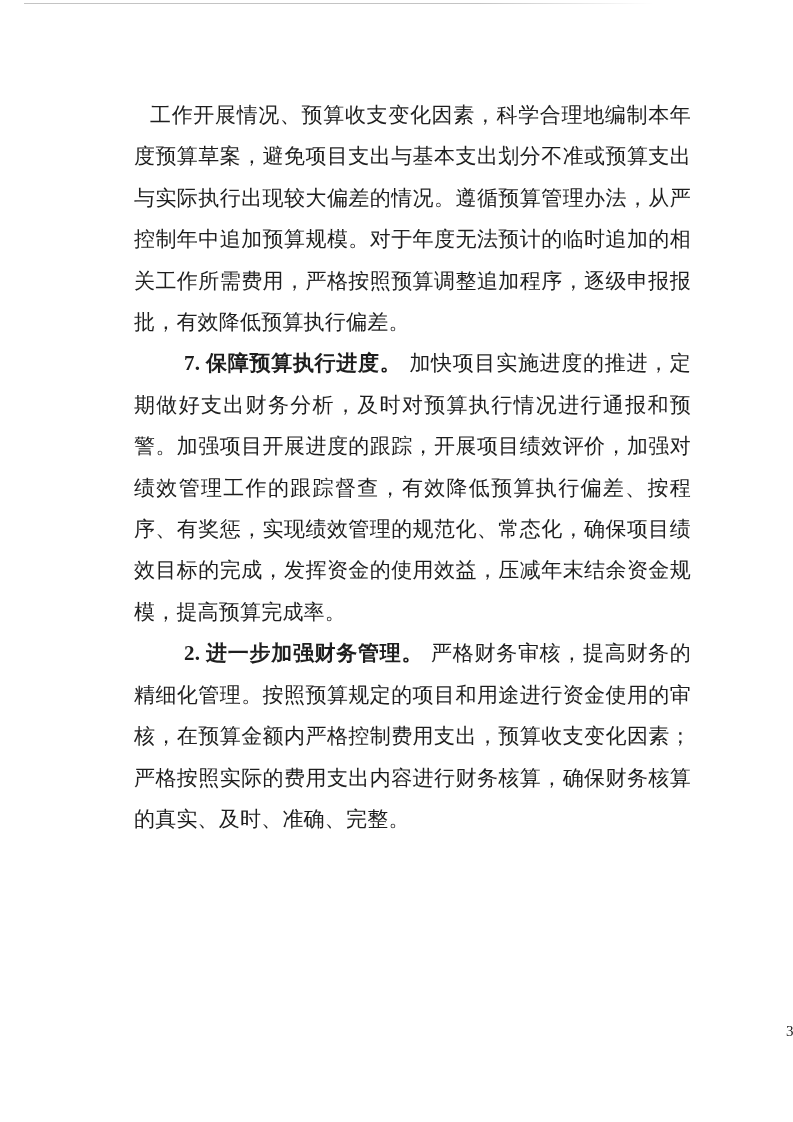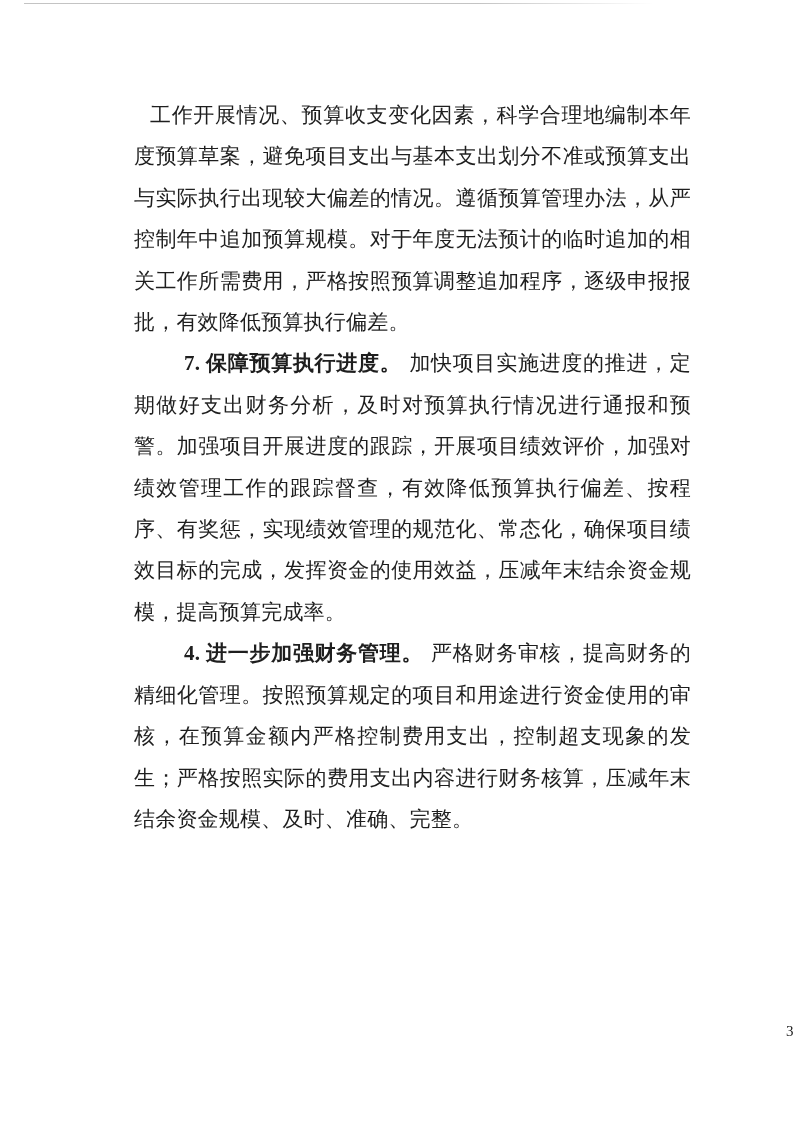--- a/index.html
+++ b/index.html
@@ -70,19 +70,19 @@
 <body>
 
 <div class="page">
   <div class="page-top-edge"></div>
 
   <main class="content">
     <p class="para"><span class="lead"></span><span>工作开展情况、预算收支变化因素，科学合理地编制本年度预算草案，避免项目支出与基本支出划分不准或预算支出与实际执行出现较大偏差的情况。遵循预算管理办法，从严控制年中追加预算规模。对于年度无法预计的临时追加的相关工作所需费用，严格按照预算调整追加程序，逐级申报报批，有效降低预算执行偏差。</span></p>
 
     <p class="para indent"><span class="lead">7. 保障预算执行进度。</span><span>加快项目实施进度的推进，定期做好支出财务分析，及时对预算执行情况进行通报和预警。加强项目开展进度的跟踪，开展项目绩效评价，加强对绩效管理工作的跟踪督查，有效降低预算执行偏差、按程序、有奖惩，实现绩效管理的规范化、常态化，确保项目绩效目标的完成，发挥资金的使用效益，压减年末结余资金规模，提高预算完成率。</span></p>
 
-    <p class="para indent"><span class="lead">4. 进一步加强财务管理。</span><span>严格财务审核，提高财务的精细化管理。按照预算规定的项目和用途进行资金使用的审核，在预算金额内严格控制费用支出，控制超支现象的发生；严格按照实际的费用支出内容进行财务核算，压减年末结余资金规模、及时、准确、完整。</span></p>
+    <p class="para indent"><span class="lead">2. 进一步加强财务管理。</span><span>严格财务审核，提高财务的精细化管理。按照预算规定的项目和用途进行资金使用的审核，在预算金额内严格控制费用支出，预算收支变化因素；严格按照实际的费用支出内容进行财务核算，确保财务核算的真实、及时、准确、完整。</span></p>
   </main>
 
   <div class="footer">
     <span class="page-number">31</span>
   </div>
 </div>
 
 </body></html>

